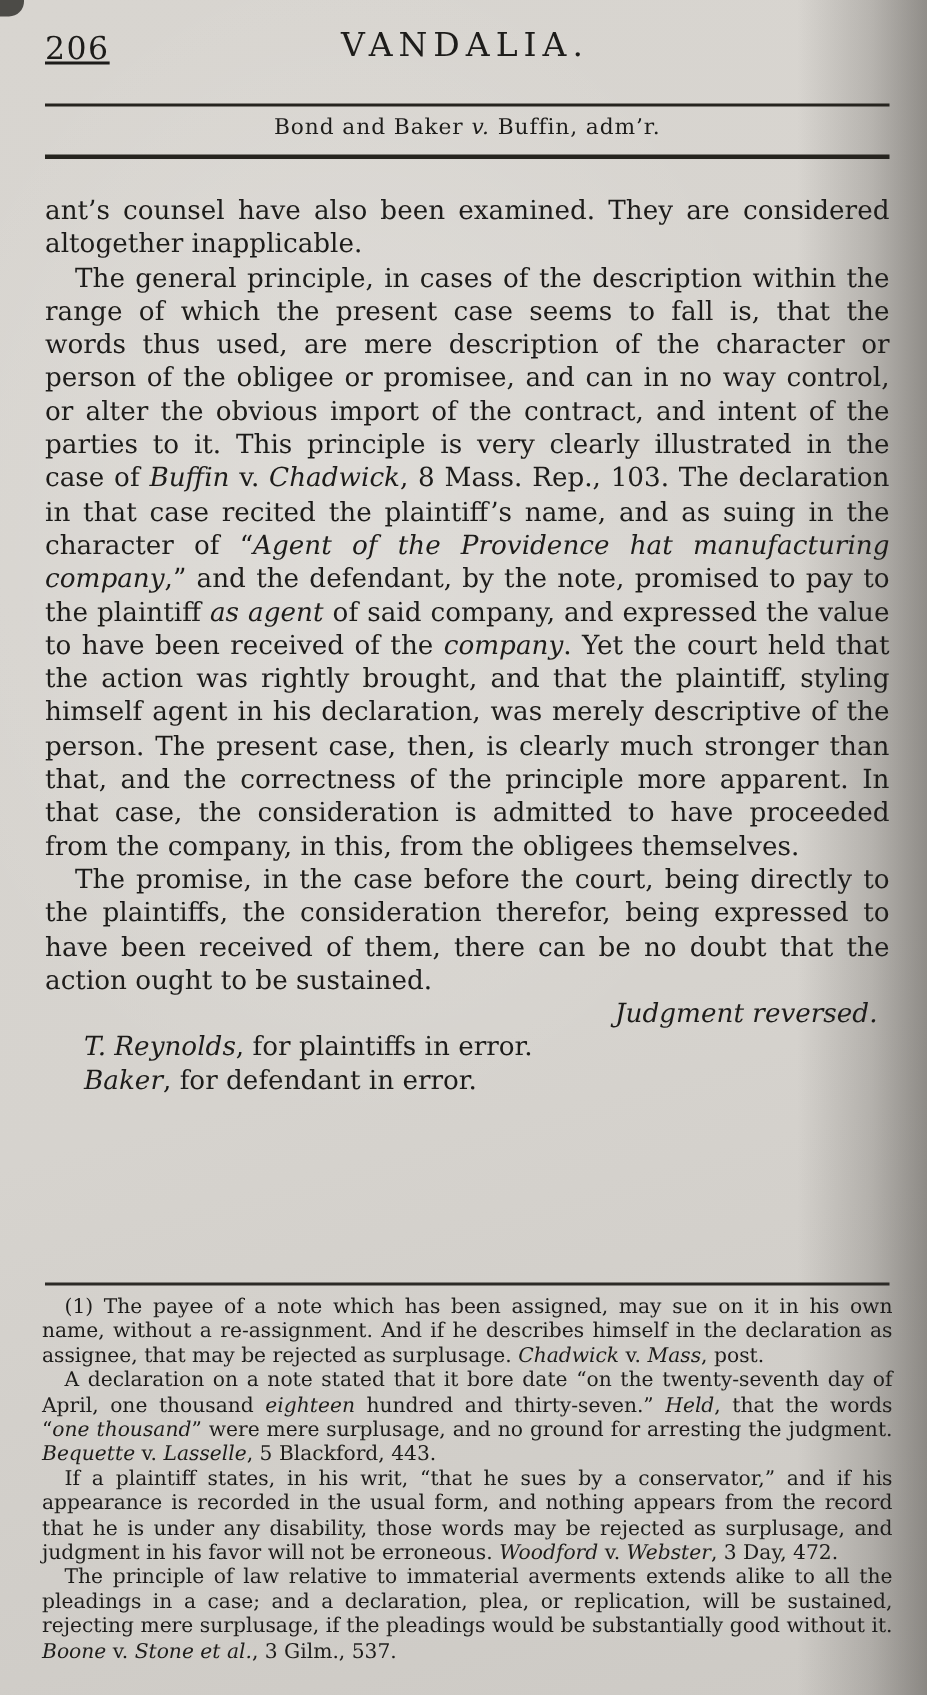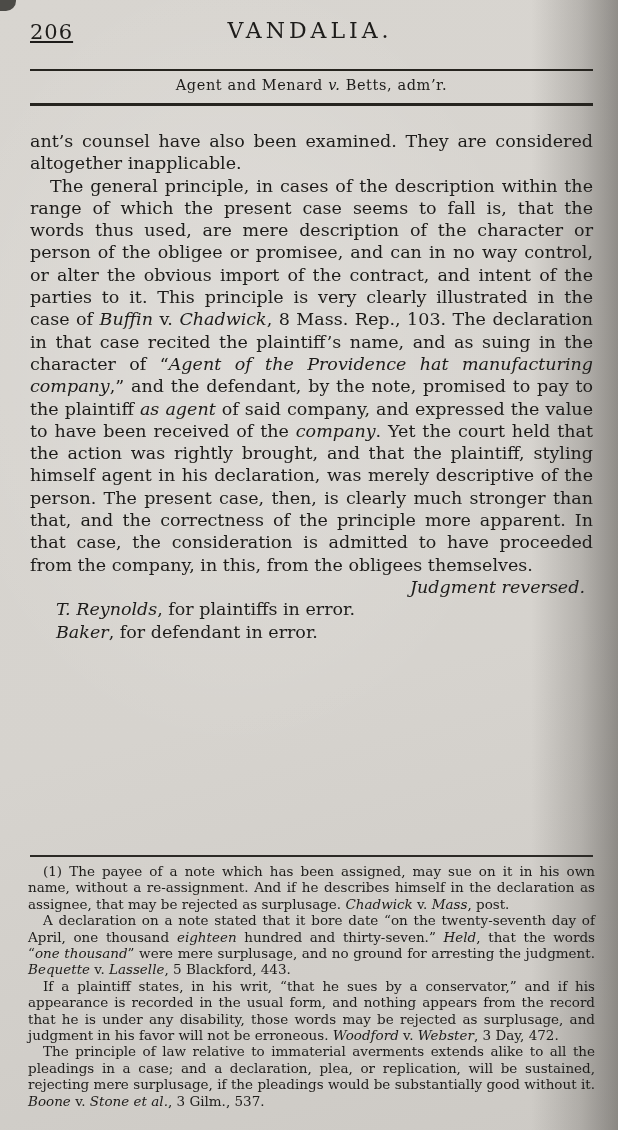--- a/index.html
+++ b/index.html
@@ -56,27 +56,28 @@
 
   <div class="corner-mark"></div>
 
   <div class="header-row">
     <div class="page-number">206</div>
     <div class="running-title">VANDALIA.</div>
   </div>
 
   <div class="rule rule-1"></div>
 
-  <div class="case-line"><span>Agent and Menard </span><span class="it">v.</span><span> Betts, adm’r.</span></div>
+  <div class="case-line"><span>Bond and Baker </span><span class="it">v.</span><span> Buffin, adm’r.</span></div>
 
   <div class="rule rule-2"></div>
 
   <div class="body-text">
     <p><span>ant’s counsel have also been examined.  They are considered altogether inapplicable.</span></p>
     <p class="indent"><span>The general principle, in cases of the description within the range of which the present case seems to fall is, that the words thus used, are mere description of the character or person of the obligee or promisee, and can in no way control, or alter the obvious import of the contract, and intent of the parties to it.  This principle is very clearly illustrated in the case of </span><span class="it">Buffin</span><span> v. </span><span class="it">Chadwick</span><span>, 8 Mass. Rep., 103.  The declaration in that case recited the plaintiff’s name, and as suing in the character of “</span><span class="it">Agent of the Providence hat manufacturing company</span><span>,” and the defendant, by the note, promised to pay to the plaintiff </span><span class="it">as agent</span><span> of said company, and expressed the value to have been received of the </span><span class="it">company</span><span>.  Yet the court held that the action was rightly brought, and that the plaintiff, styling himself agent in his declaration, was merely descriptive of the person.  The present case, then, is clearly much stronger than that, and the correctness of the principle more apparent.  In that case, the consideration is admitted to have proceeded from the company, in this, from the obligees themselves.</span></p>
+    <p class="indent"><span>The promise, in the case before the court, being directly to the plaintiffs, the consideration therefor, being expressed to have been received of them, there can be no doubt that the action ought to be sustained.</span></p>
     <p class="judgment-line"><span class="it">Judgment reversed.</span></p>
     <p class="attorney"><span class="it">T. Reynolds</span><span>, for plaintiffs in error.</span></p>
     <p class="attorney"><span class="it">Baker</span><span>, for defendant in error.</span></p>
   </div>
 
   <div class="rule rule-foot"></div>
 
   <div class="footnotes">
     <p class="fn-indent"><span>(1) The payee of a note which has been assigned, may sue on it in his own name, without a re-assignment.  And if he describes himself in the declaration as assignee, that may be rejected as surplusage.  </span><span class="it">Chadwick</span><span> v. </span><span class="it">Mass</span><span>, post.</span></p>
     <p class="fn-indent"><span>A declaration on a note stated that it bore date “on the twenty-seventh day of April, one thousand </span><span class="it">eighteen</span><span> hundred and thirty-seven.”  </span><span class="it">Held</span><span>, that the words “</span><span class="it">one thousand</span><span>” were mere surplusage, and no ground for arresting the judgment.  </span><span class="it">Bequette</span><span> v. </span><span class="it">Lasselle</span><span>, 5 Blackford, 443.</span></p>

